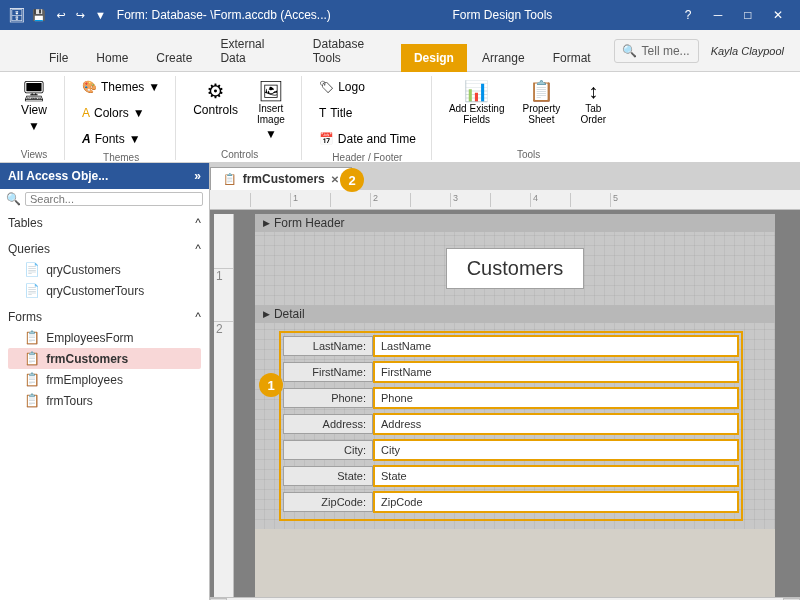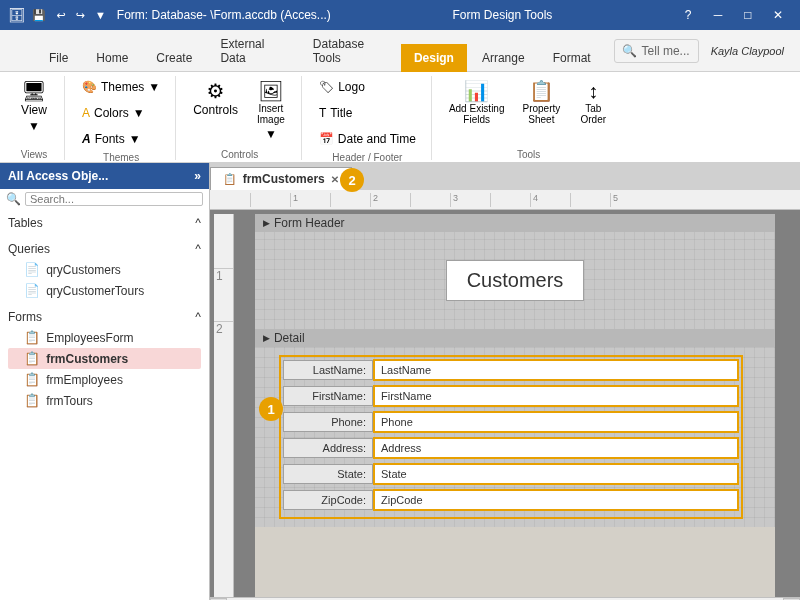--- a/index.html
+++ b/index.html
@@ -264,21 +264,21 @@
       font-size: 11px;
       color: #333;
       display: flex;
       align-items: center;
       gap: 4px;
       cursor: pointer;
     }
     .form-section-header .arrow { font-size: 9px; }
     .form-header-section {
       background: #c8c8c8;
-      padding: 28px;
+      padding: 16px;
       display: flex;
       align-items: center;
       justify-content: center;
       min-height: 70px;
       background-image: repeating-linear-gradient(
         0deg, transparent, transparent 9px, rgba(0,0,0,0.05) 9px, rgba(0,0,0,0.05) 10px
       ),
       repeating-linear-gradient(
         90deg, transparent, transparent 9px, rgba(0,0,0,0.05) 9px, rgba(0,0,0,0.05) 10px
       );
@@ -627,20 +627,24 @@
                   </div>
                   <div class="form-field-row">
                     <div class="field-label">Phone:</div>
                     <div class="field-control">Phone</div>
                   </div>
                   <div class="form-field-row">
                     <div class="field-label">Address:</div>
                     <div class="field-control">Address</div>
                   </div>
                   <div class="form-field-row">
+                    <div class="field-label">City:</div>
+                    <div class="field-control">City</div>
+                  </div>
+                  <div class="form-field-row">
                     <div class="field-label">State:</div>
                     <div class="field-control">State</div>
                   </div>
                   <div class="form-field-row">
                     <div class="field-label">ZipCode:</div>
                     <div class="field-control">ZipCode</div>
                   </div>
                 </div>
             </div>
           </div>

